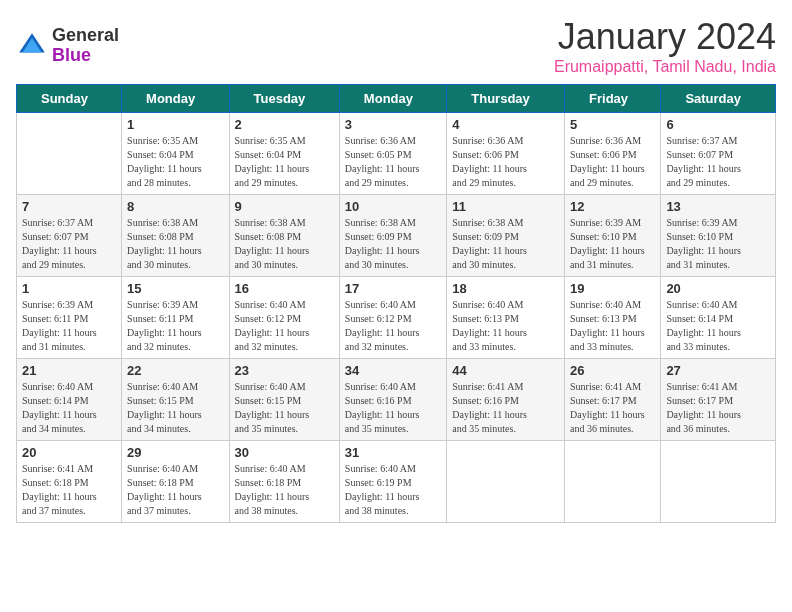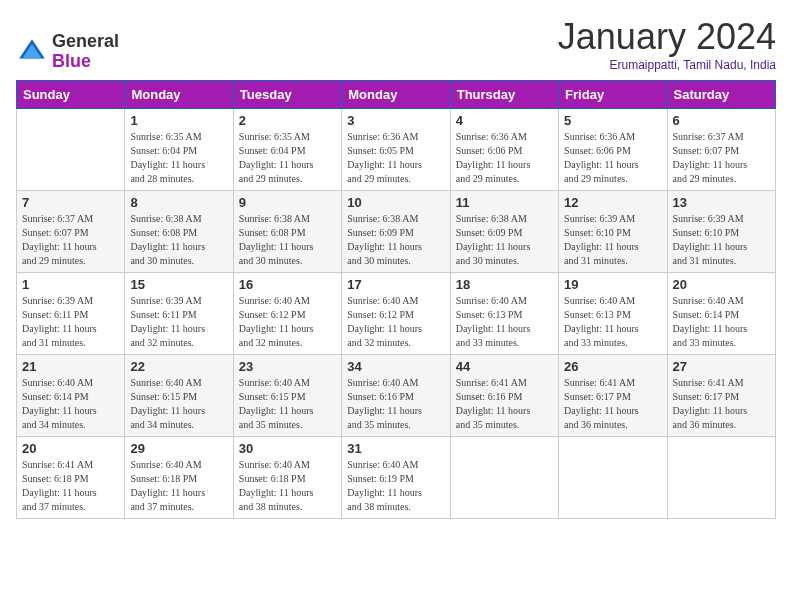--- a/index.html
+++ b/index.html
@@ -6,21 +6,21 @@
     body {
       font-family: Arial, sans-serif;
       background: #fff;
       width: 792px;
       min-height: 612px;
       padding: 16px;
     }
     .header {
       display: flex;
       justify-content: space-between;
-      align-items: flex-end;
+      align-items: center;
       margin-bottom: 8px;
     }
     .logo {
       display: flex;
       align-items: center;
       gap: 4px;
     }
     .logo-text {
       display: flex;
       flex-direction: column;
@@ -36,34 +36,34 @@
     }
     .title-block {
       text-align: right;
     }
     .main-title {
       font-size: 36px;
       font-weight: normal;
       color: #333;
     }
     .subtitle {
-      font-size: 12px;
-      color: #4c1d95;
+      font-size: 16px;
+      color: #ec4899;
       margin-left: 28px;
     }
     table {
       width: 100%;
       border-collapse: collapse;
       font-size: 11px;
     }
     thead tr th {
-      background-color: #a21caf;
+      background-color: #0f766e;
       color: #fff;
       text-align: left;
-      padding: 6px 6px;
+      padding: 6px 24px;
       font-size: 13px;
       font-weight: bold;
       border: 1px solid #1565c0;
     }
     tbody tr td {
       border: 1px solid #ccc;
       vertical-align: top;
       padding: 4px 5px;
       color: #333;
       min-height: 70px;

